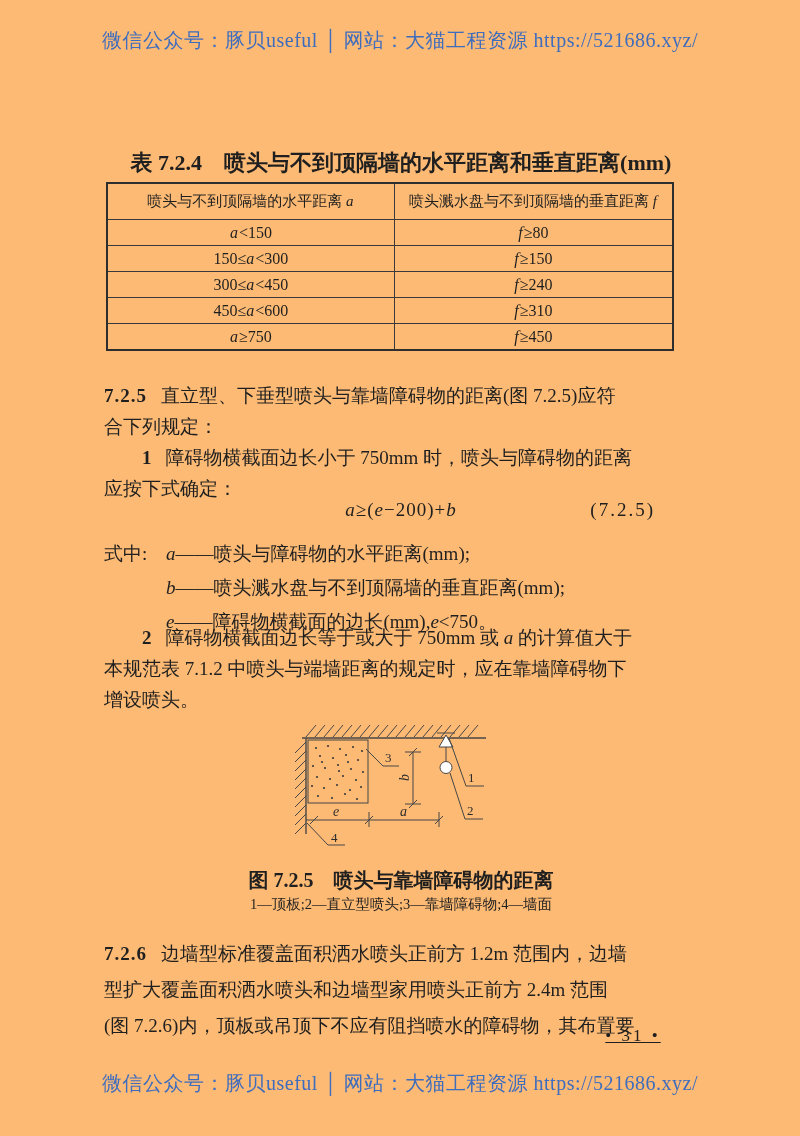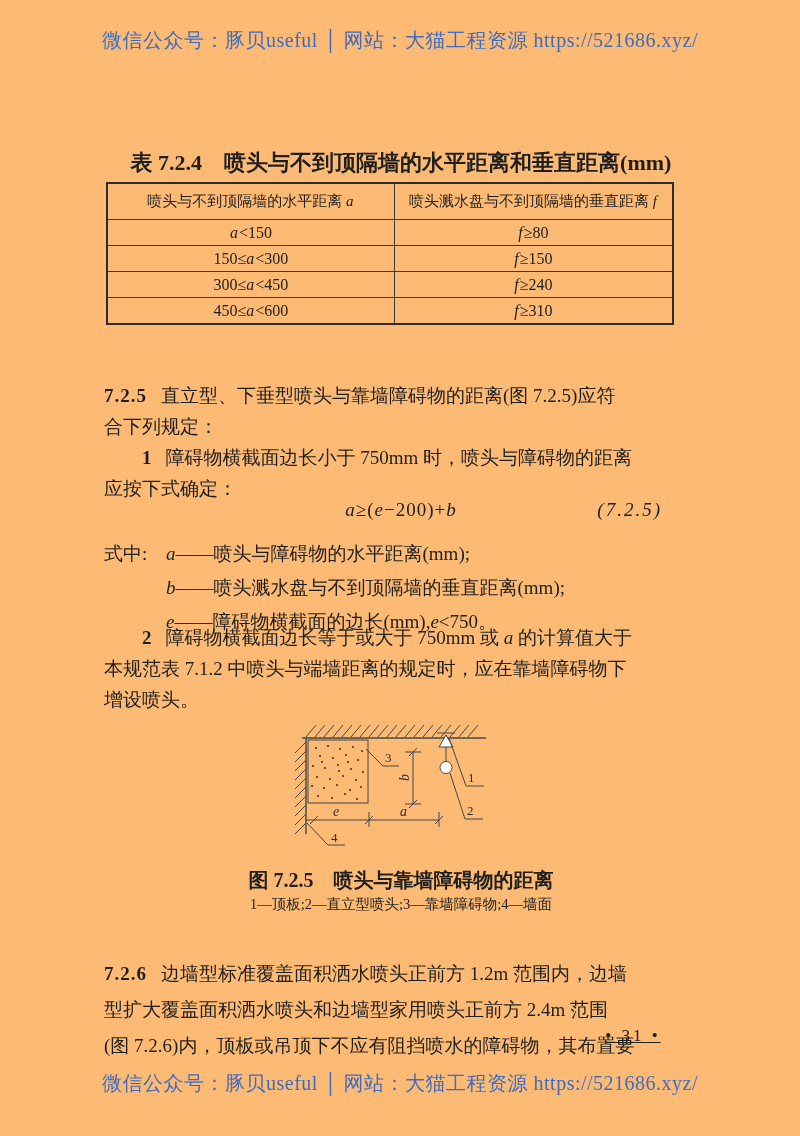--- a/index.html
+++ b/index.html
@@ -36,21 +36,21 @@
   .line{white-space:nowrap;}
   .lh30{line-height:31px;}
   .lh34{line-height:34px;}
   .lh31{line-height:31px;}
   .lh36{line-height:36px;}
   .secnum{font-weight:bold; letter-spacing:1px; margin-right:14px;}
   .itemnum{font-weight:bold; margin-left:38px; margin-right:14px;}
   .var{font-style:italic;}
   .eq-row{position:absolute; left:104px; top:499px; width:594px; height:28px; font-size:19px;}
   .eq-formula{position:absolute; left:0; width:100%; text-align:center; letter-spacing:1px;}
-  .eq-number{position:absolute; right:36px; top:0; letter-spacing:2px;font-style:italic;}
+  .eq-number{position:absolute; right:43px; top:0; letter-spacing:2px;}
   .wprefix{display:inline-block; width:62px;}
 
   .figure-wrap{position:absolute; left:278px; top:716px; width:252px; height:150px;}
   .figure-wrap svg{display:block;}
   .fig-caption{
     position:absolute; left:104px; top:867px; width:594px; text-align:center;
     font-weight:bold; font-size:20px; white-space:nowrap;
   }
   .fig-legend{
     position:absolute; left:104px; top:895px; width:594px; text-align:center;
@@ -86,20 +86,24 @@
           <td>150≤<i>a</i>&lt;300</td>
           <td><i>f</i>≥150</td>
         </tr>
         <tr>
           <td>300≤<i>a</i>&lt;450</td>
           <td><i>f</i>≥240</td>
         </tr>
         <tr>
           <td>450≤<i>a</i>&lt;600</td>
           <td><i>f</i>≥310</td>
+        </tr>
+        <tr>
+          <td><i>a</i>≥750</td>
+          <td><i>f</i>≥450</td>
         </tr>
       </tbody>
   </table>
 
   <div class="body-block lh30" style="top:380px;">
     <div class="line">
       <span class="secnum">7.2.5</span><span>直立型、下垂型喷头与靠墙障碍物的距离(图 7.2.5)应符</span>
     </div>
     <div class="line">合下列规定：</div>
     <div class="line">
@@ -240,21 +244,21 @@
         <text x="55" y="100" font-style="italic" font-size="14">e</text>
         <text x="122" y="100" font-style="italic" font-size="14">a</text>
         <text x="124" y="66" font-style="italic" font-size="14" transform="rotate(-90 127 62)">b</text>
       </g>
     </svg>
   </div>
 
   <div class="fig-caption">图 7.2.5　喷头与靠墙障碍物的距离</div>
   <div class="fig-legend">1—顶板;2—直立型喷头;3—靠墙障碍物;4—墙面</div>
 
-  <div class="body-block lh36" style="top:936px;margin-top:20px;">
+  <div class="body-block lh36" style="top:936px;">
     <div class="line">
       <span class="secnum">7.2.6</span><span>边墙型标准覆盖面积洒水喷头正前方 1.2m 范围内，边墙</span>
     </div>
     <div class="line">型扩大覆盖面积洒水喷头和边墙型家用喷头正前方 2.4m 范围</div>
     <div class="line">(图 7.2.6)内，顶板或吊顶下不应有阻挡喷水的障碍物，其布置要</div>
   </div>
 
   <div class="page-number">• 31 •</div>
 
   <div class="blue-note footer-note">微信公众号：豚贝useful │ 网站：大猫工程资源 https://521686.xyz/</div>

